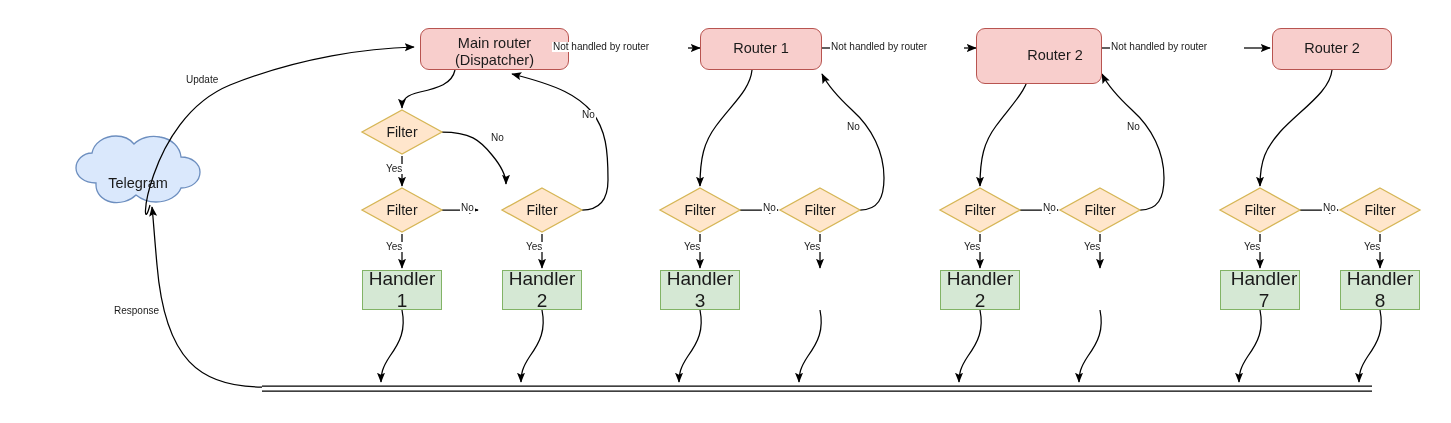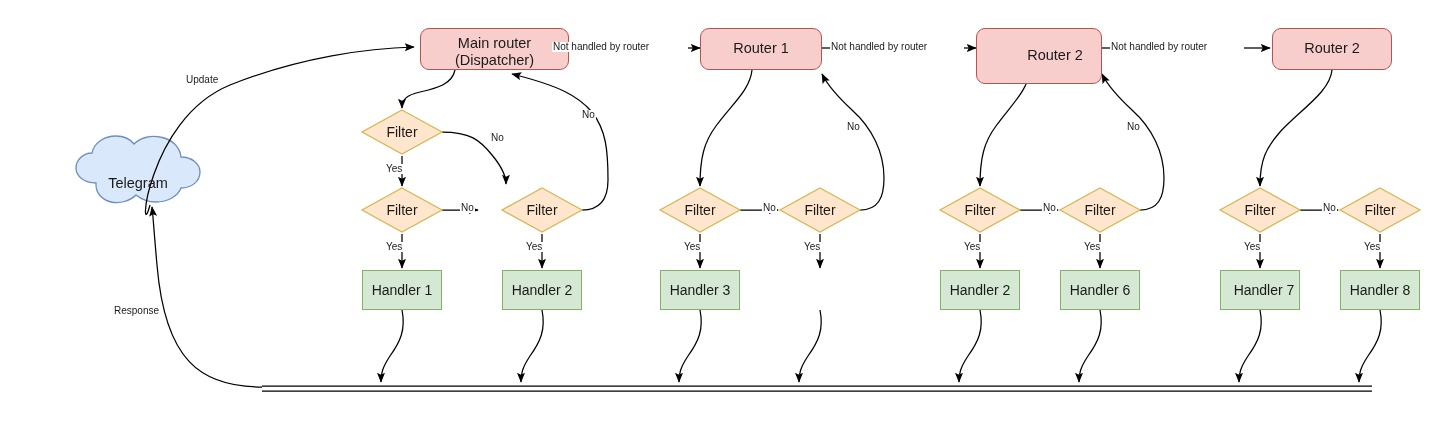--- a/index.html
+++ b/index.html
@@ -1,21 +1,21 @@
 <!DOCTYPE html>
 <html><head>
 <meta charset="utf-8">
 <style>
   html,body{margin:0;padding:0;background:#ffffff;}
   body{font-family:"Liberation Sans", sans-serif;}
   #stage{position:relative;width:1451px;height:423px;background:#ffffff;overflow:hidden;}
   #wire{position:absolute;left:0;top:0;width:1451px;height:423px;}
   .node{position:absolute;box-sizing:border-box;display:flex;align-items:center;justify-content:center;text-align:center;}
   .router{background:#f8cecc;border:1.3px solid #b85450;border-radius:9px;color:#1a1a1a;font-size:14.5px;line-height:1.18;}
-  .handler{background:#d5e8d4;border:1.3px solid #82b366;color:#1a1a1a;font-size:14px;}
+  .handler{background:#d5e8d4;border:1.3px solid #82b366;color:#1a1a1a;font-size:19px;}
   .dlabel{position:absolute;left:0;top:0;width:100%;height:100%;display:flex;align-items:center;justify-content:center;font-size:14px;color:#1a1a1a;pointer-events:none;}
   .cloudlabel{position:absolute;display:flex;align-items:center;justify-content:center;font-size:14.5px;color:#1a1a1a;}
   .etext{position:absolute;font-size:10px;color:#1a1a1a;white-space:nowrap;background:#ffffff;padding:0 1px;line-height:1;}
 </style>
 </head>
 <body>
 
 <div id="stage">
 
   <svg id="wire" viewBox="0 0 1451 423">
@@ -126,23 +126,20 @@
     </div>
   <div class="node handler" style="left:502px;top:270px;width:80px;height:40px;">
       <span>Handler 2</span>
     </div>
   <div class="node handler" style="left:660px;top:270px;width:80px;height:40px;">
       <span>Handler 3</span>
     </div>
   <div class="node handler" style="left:940px;top:270px;width:80px;height:40px;">
       <span>Handler 2</span>
     </div>
-  <div class="node handler" style="left:1060px;top:270px;width:80px;height:40px;">
-      <span>Handler 6</span>
-    </div>
   <div class="node handler" style="left:1220px;top:270px;width:80px;height:40px;padding-left:8px;">
       <span>Handler 7</span>
     </div>
   <div class="node handler" style="left:1340px;top:270px;width:80px;height:40px;">
       <span>Handler 8</span>
     </div>
 
   <div class="etext" style="left:185px;top:75px;">Update</div>
   <div class="etext" style="left:113px;top:306px;">Response</div>
 

